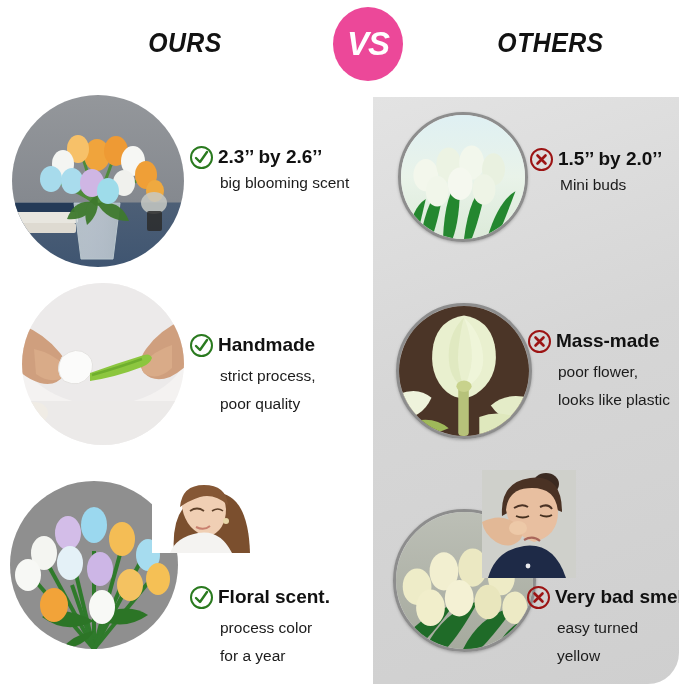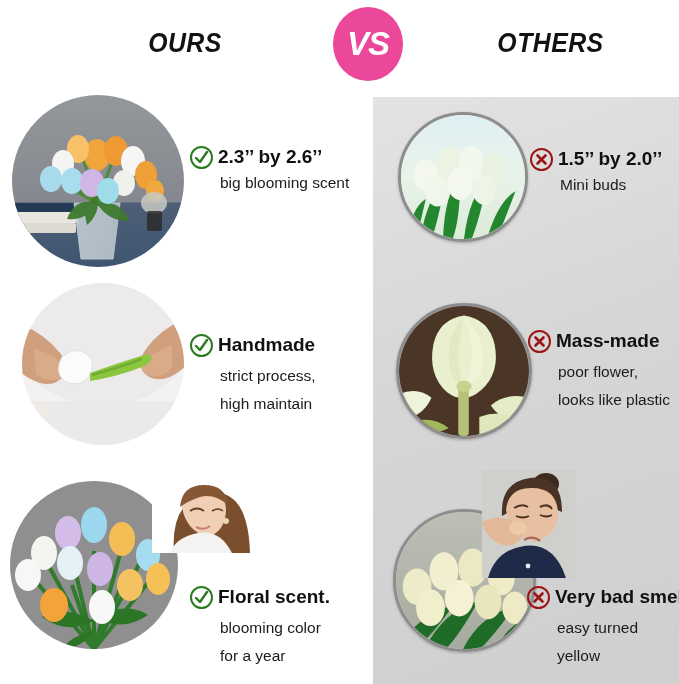--- a/index.html
+++ b/index.html
@@ -9,20 +9,21 @@
   }
   body {
     font-family: "Liberation Sans", sans-serif;
   }
   #page {
     position: relative;
     width: 679px;
     height: 684px;
     background: #ffffff;
     overflow: hidden;
+    border-radius: 31px;
   }
 
   
   .right-panel {
     position: absolute;
     left: 373px;
     top: 97px;
     width: 306px;
     height: 587px;
     background: linear-gradient(160deg, #e3e3e3 0%, #d6d6d6 45%, #cfcfcf 100%);
@@ -265,21 +266,21 @@
   <div class="txtblock" style="left:190px; top:334px;">
     <div class="line-main">
       <span class="mark check">
         <svg width="15" height="15" viewBox="0 0 15 15">
             <path d="M2 8 L6 12 L13 2" stroke="#2a7a1f" stroke-width="2.4" fill="none" stroke-linecap="round" stroke-linejoin="round"></path>
           </svg>
       </span>
       <span>Handmade</span>
     </div>
     <div class="line-sub tight">strict process,</div>
-    <div class="line-sub tight">high maintain</div>
+    <div class="line-sub tight">poor quality</div>
   </div>
 
   <div class="photo-circle ringed" style="left:396px; top:303px; width:136px; height:136px;">
     <svg class="art" viewBox="0 0 136 136" preserveAspectRatio="none">
       <rect width="136" height="136" fill="#4b3527"></rect>
 
       <path d="M68 10 q26 4 32 30 q6 30 -14 48 q-18 16 -36 2 q-20 -18 -14 -50 q6 -26 32 -30Z" fill="#e9f0cf"></path>
       <path d="M68 12 q-16 16 -16 40 q0 24 16 34 q-8 -22 -6 -40 q2 -20 6 -34Z" fill="#dde7bd" opacity=".8"></path>
       <path d="M68 12 q18 16 20 40 q2 24 -20 34 q10 -22 8 -40 q-2 -20 -8 -34Z" fill="#f1f6dd" opacity=".7"></path>
 
@@ -366,21 +367,21 @@
   </div>
   <div class="txtblock" style="left:190px; top:586px;">
     <div class="line-main">
       <span class="mark check">
         <svg width="15" height="15" viewBox="0 0 15 15">
             <path d="M2 8 L6 12 L13 2" stroke="#2a7a1f" stroke-width="2.4" fill="none" stroke-linecap="round" stroke-linejoin="round"></path>
           </svg>
       </span>
       <span>Floral scent.</span>
     </div>
-    <div class="line-sub tight">blooming color</div>
+    <div class="line-sub tight">process color</div>
     <div class="line-sub tight">for a year</div>
   </div>
 
   <div class="photo-circle ringed" style="left:393px; top:509px; width:143px; height:143px;">
     <svg class="art" viewBox="0 0 143 143" preserveAspectRatio="none">
       <defs>
         <linearGradient id="g6bg" x1="0" y1="0" x2="0" y2="1">
           <stop offset="0" stop-color="#bcbfb6"></stop>
             <stop offset="1" stop-color="#a6aa9e"></stop>
         </linearGradient>

